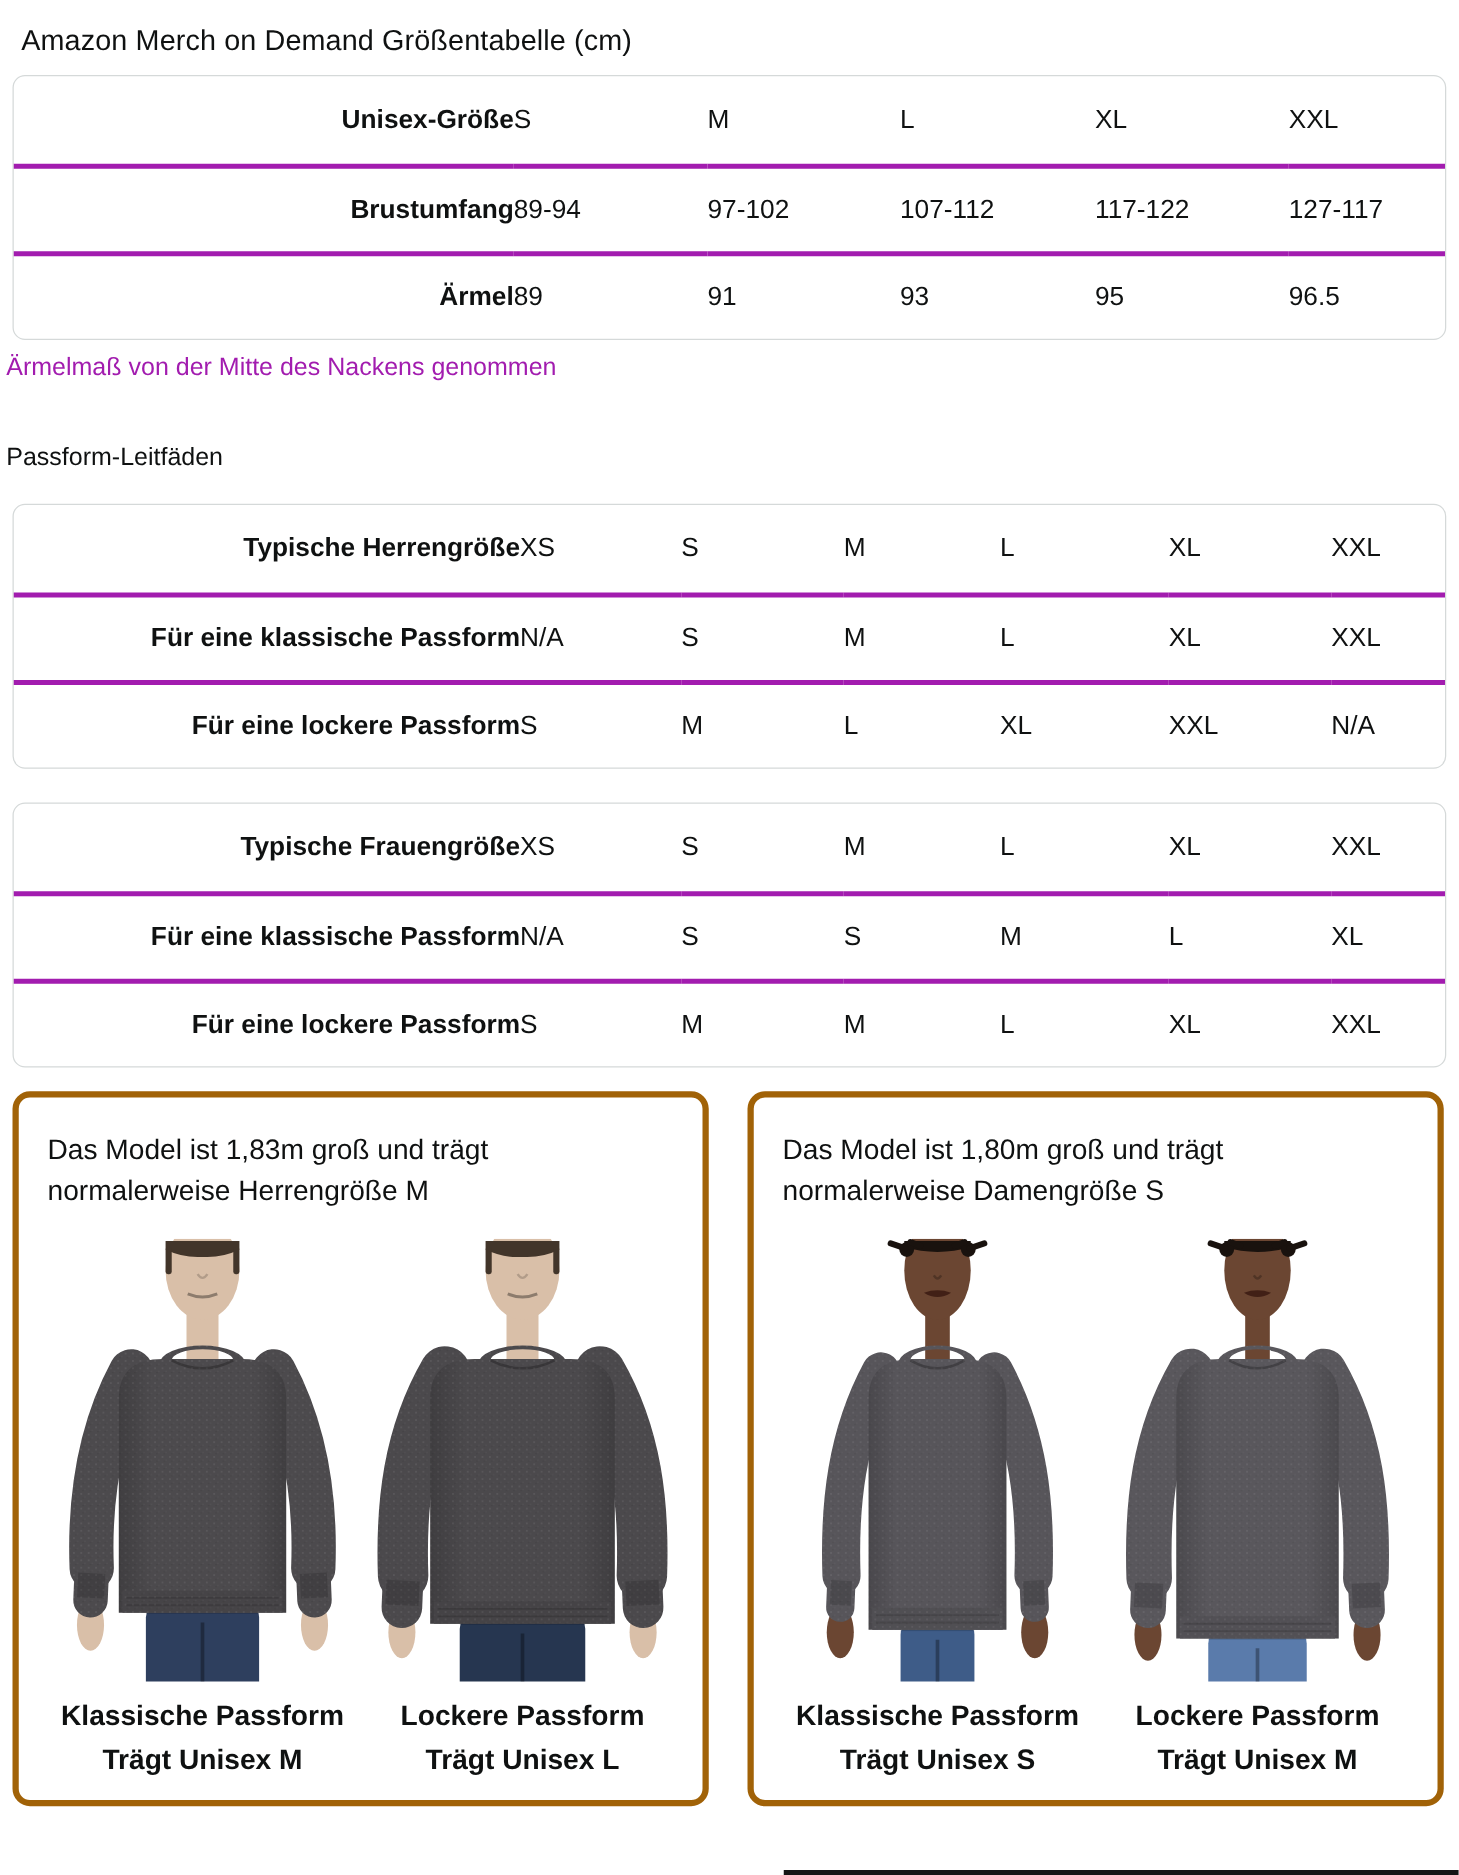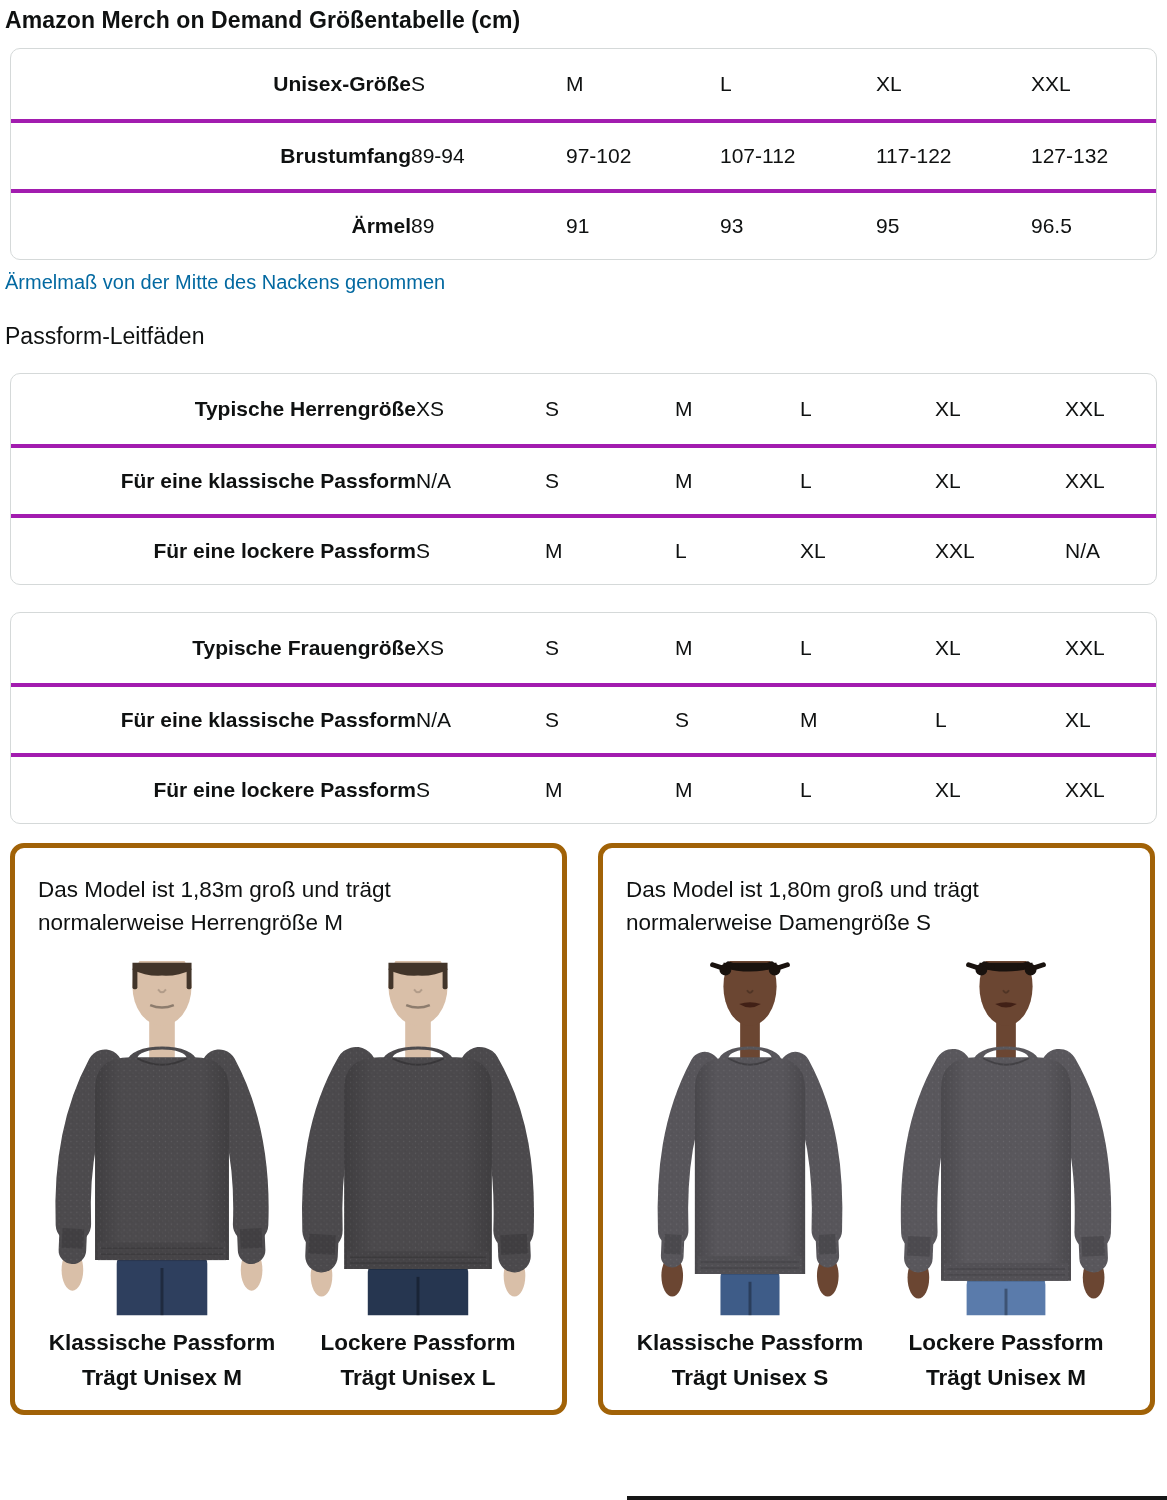--- a/index.html
+++ b/index.html
@@ -9,30 +9,30 @@
     width: 1167px; height: 1500px;
     background: #ffffff;
     font-family: "Liberation Sans", sans-serif;
     color: #0F1111;
     position: relative;
     overflow: hidden;
   }
   .page { width: 1167px; height: 1500px; position: relative; overflow: hidden; }
 
   .title {
-    font-size: 23px; font-weight: 700; line-height: 28px;
-    margin: 0; padding: 6px 0 0 5px; letter-spacing: 0.1px;
+    font-size: 23px; font-weight: 400; line-height: 28px;
+    margin: 12px; padding: 6px 0 0 5px; letter-spacing: 0.1px;
   }
   .subtitle {
-    font-size: 23px; font-weight: 400; line-height: 28px;
-    margin: 28px 0 0 5px;
+    font-size: 20px; font-weight: 400; line-height: 28px;
+    margin: 46px 0 0 5px;
   }
   .note {
     font-size: 20px; font-weight: 400; line-height: 24px;
-    margin: 10px 0 0 5px; color: #0369a1;
+    margin: 10px 0 0 5px; color: #a21caf;
   }
 
   table.tbl {
     border-collapse: separate; border-spacing: 0;
     table-layout: fixed;
     width: 1147px;
     margin: 14px 0 0 10px;
     border: 1px solid #D5D9D9;
     border-radius: 10px;
     font-size: 21px;
@@ -95,21 +95,21 @@
         <td>L</td>
         <td>XL</td>
         <td>XXL</td>
       </tr>
       <tr>
         <th>Brustumfang</th>
         <td>89-94</td>
         <td>97-102</td>
         <td>107-112</td>
         <td>117-122</td>
-        <td>127-132</td>
+        <td>127-117</td>
       </tr>
       <tr>
         <th>Ärmel</th>
         <td>89</td>
         <td>91</td>
         <td>93</td>
         <td>95</td>
         <td>96.5</td>
       </tr>
     </tbody>

